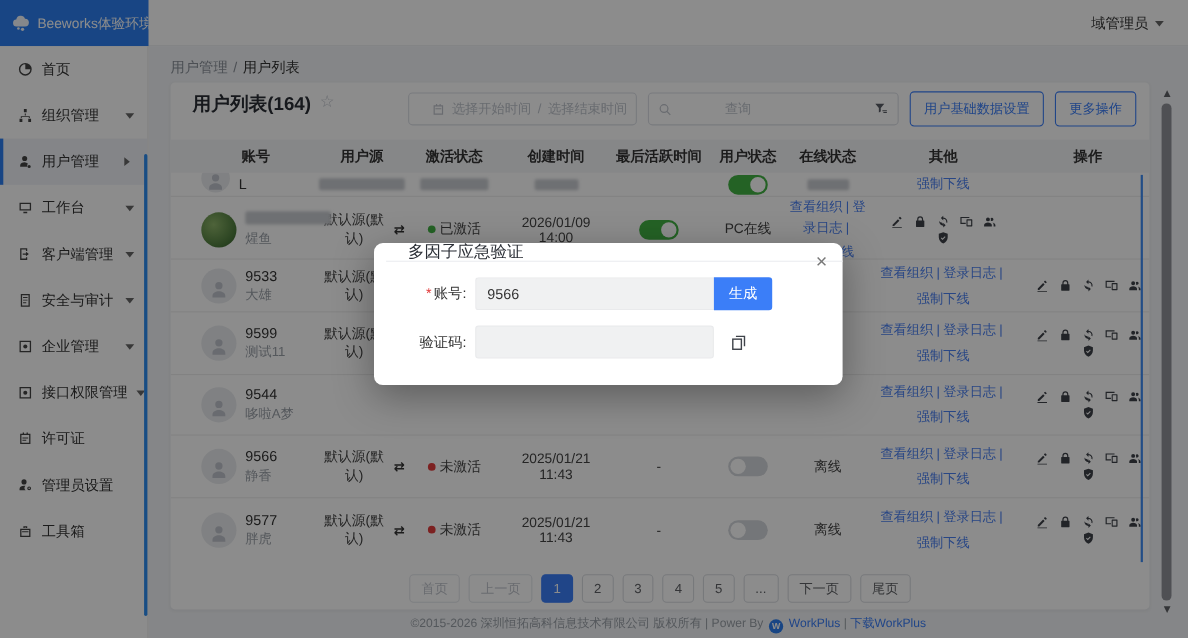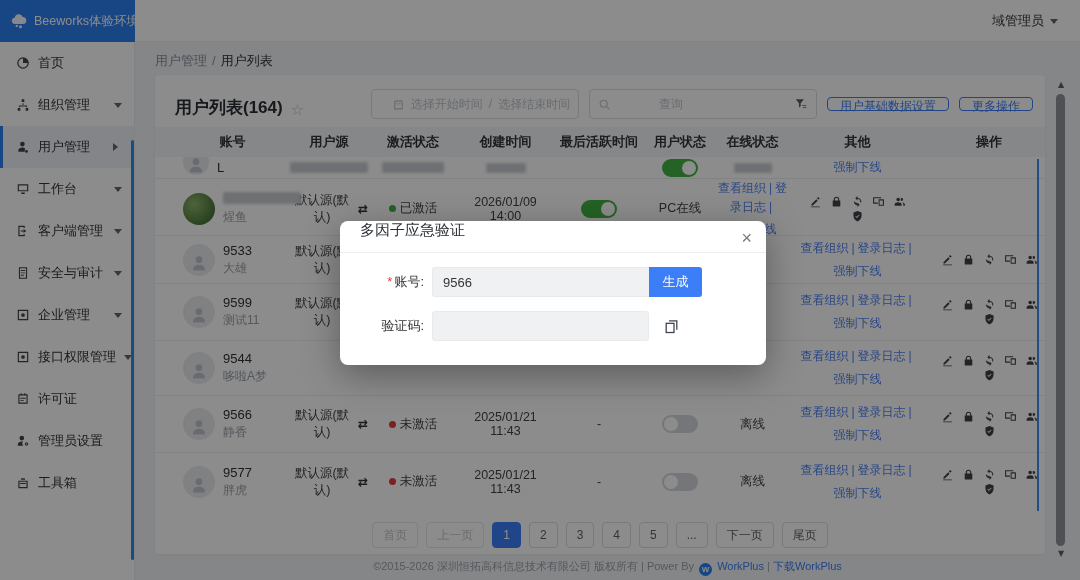--- a/index.html
+++ b/index.html
@@ -25,29 +25,29 @@
   .side-scrollbar { position:absolute; right:0; top:98px; width:3px; height:420px; background:#2d8cf0; border-radius:2px; }
 
   
   .main { position:absolute; left:135px; top:42px; right:0; bottom:0; background:#f3f5f8; }
   .breadcrumb { margin:10px 0 0 20px; font-size:13px; }
   .bc-parent { color:#8a9099; cursor:pointer; }
   .bc-sep { color:#8a9099; margin:0 5px; }
   .bc-current { color:#333; }
 
   .card { position:absolute; left:20px; right:35px; top:33px; bottom:26px; background:#fff; border-radius:4px; box-shadow:0 1px 4px rgba(0,0,0,0.06); overflow:hidden; }
-  .card-head { display:flex; align-items:flex-end; height:44px; padding:8px 12px 0 20px; }
+  .card-head { display:flex; align-items:flex-start; height:44px; padding:8px 12px 0 20px; }
   .page-title { font-size:17px; font-weight:bold; color:#2b2f36; }
   .star { font-size:15px; color:#c0c4cc; margin-left:8px; cursor:pointer; }
   .tools { margin-left:auto; display:flex; align-items:center; gap:10px; }
   .datebox { width:208px; height:30px; border:1px solid #dcdfe6; border-radius:4px; display:flex; align-items:center; justify-content:center; gap:6px; font-size:12px; color:#bfc4cc; cursor:pointer;padding-left:12px; }
   .searchbox { width:228px; height:30px; border:1px solid #dcdfe6; border-radius:4px; display:flex; align-items:center; padding:0 8px; gap:6px; }
   .searchbox input { border:none; outline:none; flex:1; font-size:12px; color:#333; min-width:0; background:transparent; font-family:inherit;margin-left:42px; }
   .searchbox input::placeholder { color:#bfc4cc; }
-  .btn-outline { height:14px; padding:0 12px; background:#fff; border:1px solid #3b7ef8; color:#3b7ef8; border-radius:4px; font-size:12px; cursor:pointer; white-space:nowrap; font-family:inherit; }
+  .btn-outline { height:32px; padding:0 12px; background:#fff; border:1px solid #3b7ef8; color:#3b7ef8; border-radius:4px; font-size:12px; cursor:pointer; white-space:nowrap; font-family:inherit; }
 
   
   .table { position:relative; margin-top:8px; }
   .trow, .thead { display:grid; grid-template-columns:115px 78px 90px 95px 92px 70px 75px 135px 128px; align-items:center; padding-left:20px; }
   .thead { height:30px; background:#f5f6f8; font-size:13px; font-weight:bold; color:#333; }
   .thead .hcell { text-align:center; }
   .trow { border-bottom:1px solid #ededed; font-size:12.5px; color:#444; }
   .cell { text-align:center; display:flex; align-items:center; justify-content:center; gap:4px; }
   .c-account { justify-content:flex-start; padding-left:8px; gap:8px; text-align:left; }
   .acc-id { font-size:13px; color:#333; }
@@ -91,21 +91,21 @@
   
   .vscroll { position:absolute; right:12px; top:42px; bottom:0; width:14px; z-index:3; }
   .vs-arrow { position:absolute; left:0; width:14px; text-align:center; font-size:8px; color:#606266; font-family:"DejaVu Sans",sans-serif; cursor:pointer; }
   .vs-up { top:38px; }
   .vs-down { bottom:22px; }
   .vs-thumb { position:absolute; left:2px; top:52px; width:9px; height:452px; border-radius:5px; background:#909399; cursor:pointer; }
 
   
   .overlay { position:absolute; inset:0; background:rgba(0,0,0,0.45); z-index:10; }
   .modal { position:absolute; left:340px; top:221px; width:426px; background:#fff; border-radius:8px; box-shadow:0 10px 36px rgba(0,0,0,0.35); z-index:20; padding-bottom:24px; }
-  .modal-head { position:relative; height:32px; display:flex; align-items:flex-start; padding:0 20px; border-bottom:1px solid #ebedf0; }
+  .modal-head { position:relative; height:17px; display:flex; align-items:center; padding:0 20px; border-bottom:1px solid #ebedf0;margin-left:11px; }
   .modal-title { font-size:15px; color:#2b2f36; }
   .modal-close { position:absolute; right:14px; top:4px; font-size:18px; color:#777; cursor:pointer; line-height:26px; }
   .form-row { display:flex; align-items:center; margin-top:14px; }
   .form-label { width:92px; text-align:right; font-size:13px; color:#333; padding-right:8px; white-space:nowrap; }
   .req { color:#e23c3c; margin-right:2px; }
   .input-dis { width:217px; height:30px; background:#f0f1f2; border:1px solid #e9eaec; border-right:none; border-radius:3px 0 0 3px; font-size:13px; color:#333; padding:0 10px; outline:none; font-family:inherit; }
   .input-dis.solo { border-right:1px solid #e9eaec; border-radius:3px; }
   .gen-btn { width:53px; height:30px; background:#3b7ef8; color:#fff; border:none; border-radius:0 3px 3px 0; font-size:13px; cursor:pointer; font-family:inherit; }
   .copy-icon { margin-left:14px; width:17px; height:17px; color:#3f434a; cursor:pointer; display:flex; }
   .copy-icon svg { width:17px; height:17px; }

